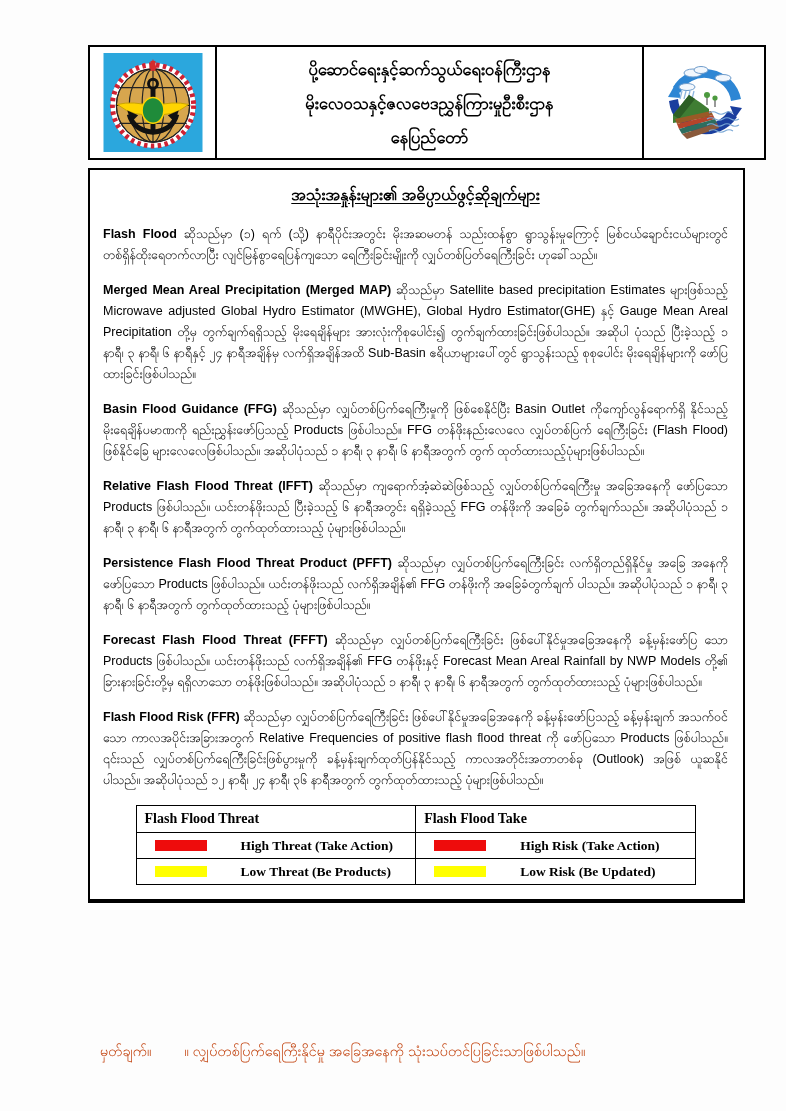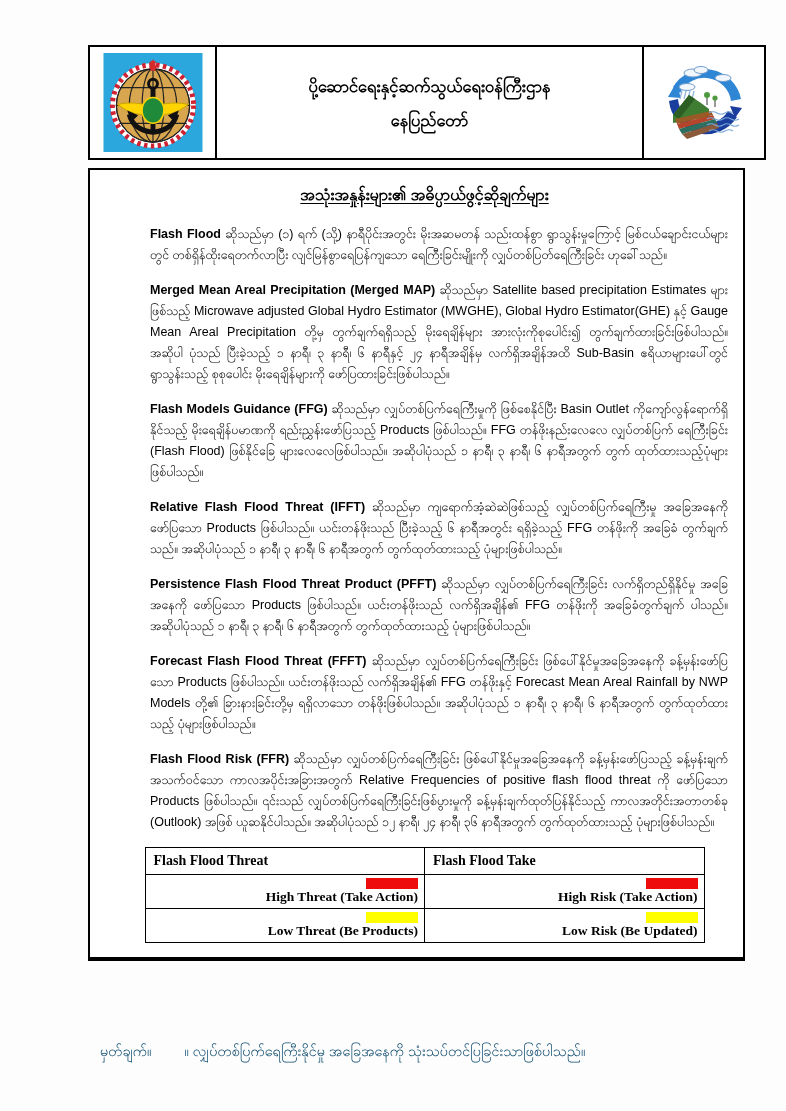--- a/index.html
+++ b/index.html
@@ -28,55 +28,55 @@
   }
   .logo-left-svg { width:100px; height:99px; display:block; }
   .logo-right-svg { width:112px; height:100px; display:block; }
 
   
   .doc-box {
     position:absolute; left:88px; top:168px;
     width:657px;
     border:2px solid #000; border-bottom-width:4px;
     background:#fff;
-    padding:12px 15px 12px 31px;
+    padding:12px 15px 12px 13px;
   }
   .doc-title-wrap { text-align:center; margin:2px 0 16px 0; }
   .doc-title {
     font-weight:bold; font-size:16px;
     text-decoration:underline; text-underline-offset:3px;
   }
   .para {
     font-size:12.5px; line-height:21px;
-    text-align:justify; margin-bottom:14px;margin-left:29px;
+    text-align:justify; margin-bottom:14px;
   }
   .para .term { font-weight:bold; }
 
   
   .legend-table {
     width:560px; margin:4px auto 2px auto;
     border-collapse:collapse;
     font-family:"Liberation Serif", serif;
   }
   .legend-table th, .legend-table td { border:1.5px solid #000; }
   .legend-table th {
     text-align:left; font-size:14px; font-weight:bold;
     padding:4px 8px; height:27px; width:280px;
   }
   .legend-cell { height:26px; padding:3px 6px; }
-  .legend-row-inner { display:flex; align-items:flex-end;flex-direction:column; }
+  .legend-row-inner { display:flex; align-items:center; }
   .swatch { width:52px; height:11px; margin-left:12px; flex:0 0 auto; }
   .legend-label {
     font-size:13.5px; font-weight:bold; margin-left:34px; white-space:nowrap;
   }
 
   
   .note {
     position:absolute; left:100px; top:1042px;
-    color:#0c4a6e; font-size:14.5px;
+    color:#c2410c; font-size:14.5px;
     display:flex; white-space:nowrap;
   }
   .note-label { flex:0 0 auto; }
   .note-text { margin-left:33px; }
 </style>
 </head>
 <body>
 
 <div class="page">
 
@@ -101,20 +101,21 @@
         <path d="M14 52 q18 14 36 9 q18 5 36 -9 q-16 -4 -36 2 q-20 -6 -36 -2 Z" fill="#ffd400" stroke="#caa400" stroke-width="1"></path>
         <ellipse cx="50" cy="58" rx="11" ry="13" fill="#1f8b3a" stroke="#ffd400" stroke-width="1.5"></ellipse>
         <path d="M26 62 q4 16 24 18 q20 -2 24 -18" fill="none" stroke="#111" stroke-width="5"></path>
         <path d="M24 58 l4 12 l7 -7 Z" fill="#111"></path>
         <path d="M76 58 l-4 12 l-7 -7 Z" fill="#111"></path>
       </svg>
     </div>
 
     <div class="header-cell mid">
       <div class="ministry-line">ပို့ဆောင်ရေးနှင့်ဆက်သွယ်ရေးဝန်ကြီးဌာန</div>
+      <div class="ministry-line">မိုးလေဝသနှင့်ဇလဗေဒညွှန်ကြားမှုဦးစီးဌာန</div>
       <div class="ministry-line">နေပြည်တော်</div>
     </div>
 
     <div class="header-cell right">
       <svg class="logo-right-svg" viewBox="0 0 110 100" xmlns="http://www.w3.org/2000/svg">
         <rect x="0" y="0" width="110" height="100" fill="#ffffff"></rect>
 
         <path d="M24 34 A37 37 0 0 1 92 46 L82 48 A27 27 0 0 0 31 40 Z" fill="#2e86d4"></path>
         <path d="M27 30 l-8 14 l13 1 Z" fill="#2e86d4"></path>
 
@@ -165,21 +166,21 @@
 
     <p class="para">
       <span class="term">Flash Flood</span><span> ဆိုသည်မှာ (၁) ရက် (သို့) နာရီပိုင်းအတွင်း မိုးအဆမတန် သည်းထန်စွာ ရွာသွန်းမှုကြောင့် မြစ်ငယ်ချောင်းငယ်များတွင် တစ်ရှိန်ထိုးရေတက်လာပြီး လျင်မြန်စွာရေပြန်ကျသော ရေကြီးခြင်းမျိုးကို လျှပ်တစ်ပြတ်ရေကြီးခြင်း ဟုခေါ်သည်။</span>
     </p>
 
     <p class="para">
       <span class="term">Merged Mean Areal Precipitation (Merged MAP)</span><span> ဆိုသည်မှာ Satellite based precipitation Estimates များဖြစ်သည့် Microwave adjusted Global Hydro Estimator (MWGHE), Global Hydro Estimator(GHE) နှင့် Gauge Mean Areal Precipitation တို့မှ တွက်ချက်ရရှိသည့် မိုးရေချိန်များ အားလုံးကိုစုပေါင်း၍ တွက်ချက်ထားခြင်းဖြစ်ပါသည်။ အဆိုပါ ပုံသည် ပြီးခဲ့သည့် ၁ နာရီ၊ ၃ နာရီ၊ ၆ နာရီနှင့် ၂၄ နာရီအချိန်မှ လက်ရှိအချိန်အထိ Sub-Basin ဧရိယာများပေါ်တွင် ရွာသွန်းသည့် စုစုပေါင်း မိုးရေချိန်များကို ဖော်ပြထားခြင်းဖြစ်ပါသည်။</span>
     </p>
 
     <p class="para">
-      <span class="term">Flash Models Guidance (FFG)</span><span> ဆိုသည်မှာ လျှပ်တစ်ပြက်ရေကြီးမှုကို ဖြစ်စေနိုင်ပြီး Basin Outlet ကိုကျော်လွန်ရောက်ရှိ နိုင်သည့် မိုးရေချိန်ပမာဏကို ရည်းညွှန်းဖော်ပြသည့် Products ဖြစ်ပါသည်။ FFG တန်ဖိုးနည်းလေလေ လျှပ်တစ်ပြက် ရေကြီးခြင်း (Flash Flood) ဖြစ်နိုင်ခြေ များလေလေဖြစ်ပါသည်။ အဆိုပါပုံသည် ၁ နာရီ၊ ၃ နာရီ၊ ၆ နာရီအတွက် တွက် ထုတ်ထားသည့်ပုံများဖြစ်ပါသည်။</span>
+      <span class="term">Basin Flood Guidance (FFG)</span><span> ဆိုသည်မှာ လျှပ်တစ်ပြက်ရေကြီးမှုကို ဖြစ်စေနိုင်ပြီး Basin Outlet ကိုကျော်လွန်ရောက်ရှိ နိုင်သည့် မိုးရေချိန်ပမာဏကို ရည်းညွှန်းဖော်ပြသည့် Products ဖြစ်ပါသည်။ FFG တန်ဖိုးနည်းလေလေ လျှပ်တစ်ပြက် ရေကြီးခြင်း (Flash Flood) ဖြစ်နိုင်ခြေ များလေလေဖြစ်ပါသည်။ အဆိုပါပုံသည် ၁ နာရီ၊ ၃ နာရီ၊ ၆ နာရီအတွက် တွက် ထုတ်ထားသည့်ပုံများဖြစ်ပါသည်။</span>
     </p>
 
     <p class="para">
       <span class="term">Relative Flash Flood Threat (IFFT)</span><span> ဆိုသည်မှာ ကျရောက်အံ့ဆဲဆဲဖြစ်သည့် လျှပ်တစ်ပြက်ရေကြီးမှု အခြေအနေကို ဖော်ပြသော Products ဖြစ်ပါသည်။ ယင်းတန်ဖိုးသည် ပြီးခဲ့သည့် ၆ နာရီအတွင်း ရရှိခဲ့သည့် FFG တန်ဖိုးကို အခြေခံ တွက်ချက်သည်။ အဆိုပါပုံသည် ၁ နာရီ၊ ၃ နာရီ၊ ၆ နာရီအတွက် တွက်ထုတ်ထားသည့် ပုံများဖြစ်ပါသည်။</span>
     </p>
 
     <p class="para">
       <span class="term">Persistence Flash Flood Threat Product (PFFT)</span><span> ဆိုသည်မှာ လျှပ်တစ်ပြက်ရေကြီးခြင်း လက်ရှိတည်ရှိနိုင်မှု အခြေ အနေကို ဖော်ပြသော Products ဖြစ်ပါသည်။ ယင်းတန်ဖိုးသည် လက်ရှိအချိန်၏ FFG တန်ဖိုးကို အခြေခံတွက်ချက် ပါသည်။ အဆိုပါပုံသည် ၁ နာရီ၊ ၃ နာရီ၊ ၆ နာရီအတွက် တွက်ထုတ်ထားသည့် ပုံများဖြစ်ပါသည်။</span>
     </p>
 

